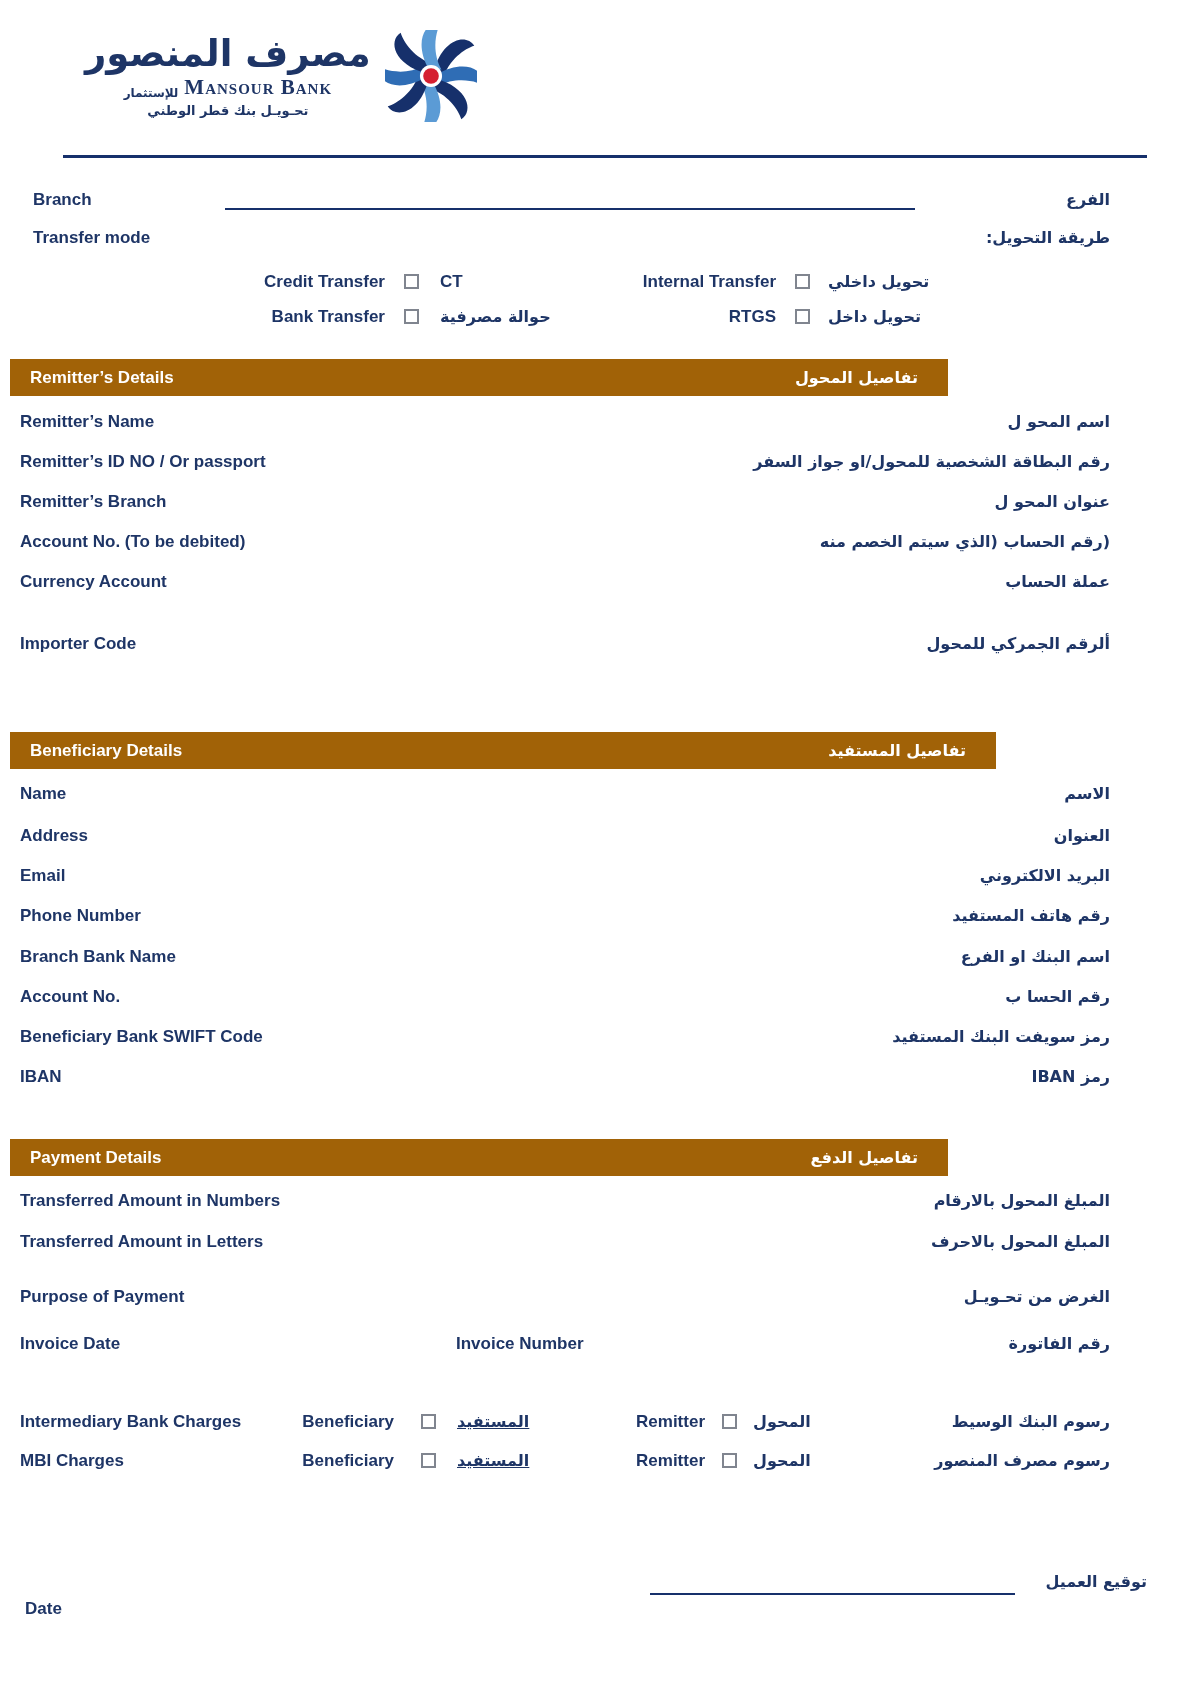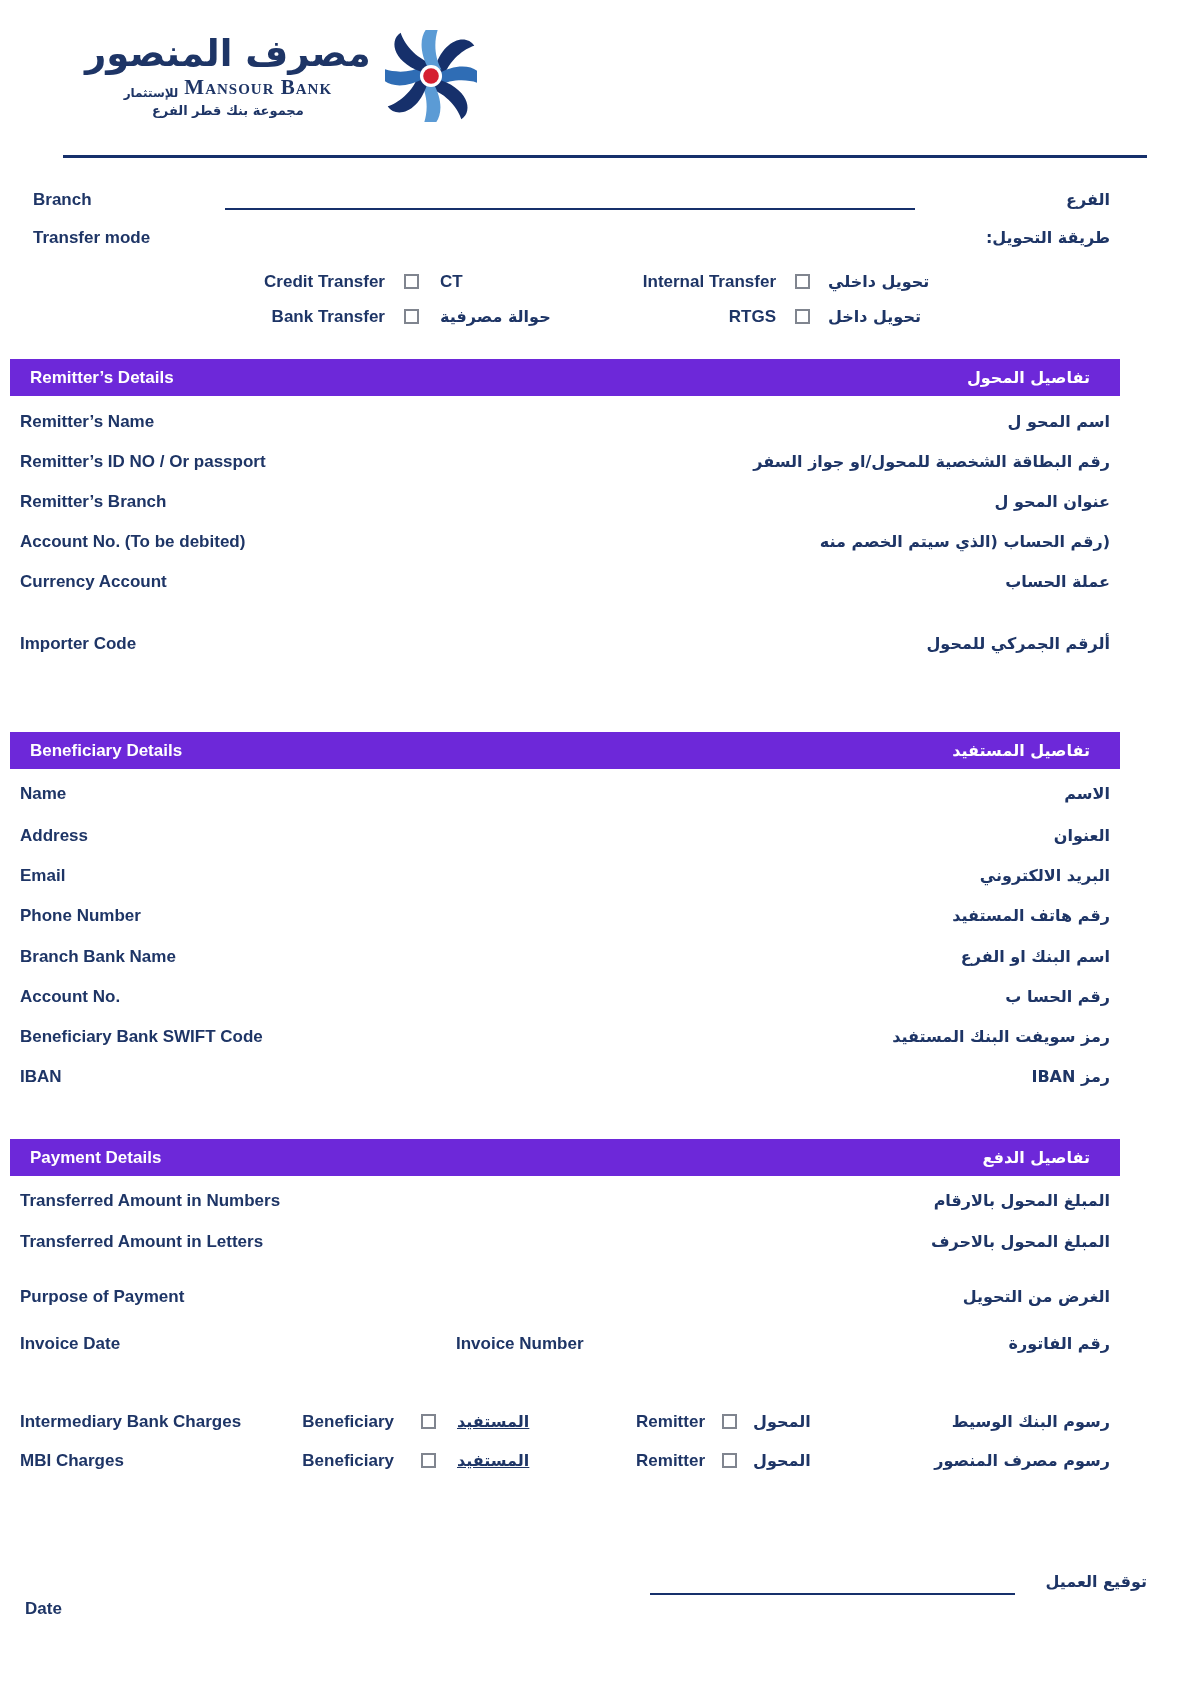--- a/index.html
+++ b/index.html
@@ -7,21 +7,21 @@
     position:relative;width:1192px;height:1684px;background:#ffffff;
     font-family:"Liberation Sans","DejaVu Sans",sans-serif;
     color:#1e3566;font-weight:bold;overflow:hidden;
   }
   .abs{position:absolute;white-space:nowrap;}
   .row{position:absolute;left:0;width:100%;height:26px;}
   .en{position:absolute;left:20px;font-size:17px;white-space:nowrap;}
   .en2{position:absolute;left:33px;font-size:17px;white-space:nowrap;}
   .ar{position:absolute;right:82px;font-size:16px;direction:rtl;white-space:nowrap;
       font-family:"DejaVu Sans",sans-serif;}
-  .bar{position:absolute;left:10px;width:1110px;height:37px;background:#6d28d9;}
+  .bar{position:absolute;left:10px;width:938px;height:37px;background:#a16207;}
   .bar .t-en{position:absolute;left:20px;top:0;line-height:37px;color:#ffffff;font-size:17px;white-space:nowrap;}
   .bar .t-ar{position:absolute;right:30px;top:0;line-height:37px;color:#ffffff;font-size:16px;direction:rtl;white-space:nowrap;font-family:"DejaVu Sans",sans-serif;}
   .cb{position:absolute;width:15px;height:15px;border:2px solid #80858f;background:#fff;top:2px;box-sizing:border-box;}
   .hline{position:absolute;border-top:3px solid #16306b;height:0;}
   .uline{position:absolute;border-top:2px solid #16306b;height:0;}
   .mlabel{position:absolute;font-size:17px;white-space:nowrap;}
   .msuffix{position:absolute;font-size:16px;white-space:nowrap;direction:rtl;font-family:"DejaVu Sans",sans-serif;}
   .msuffix-en{position:absolute;font-size:17px;white-space:nowrap;}
   .u{text-decoration:underline;}
   
@@ -42,21 +42,21 @@
 
 <div class="page">
 
   <div class="logo">
     <div class="logo-text">
       <div class="logo-name-ar">مصرف المنصور</div>
       <div class="logo-line2">
         <span class="logo-inv">للإستثمار</span>
         <span class="logo-en">Mansour Bank</span>
       </div>
-      <div class="logo-group">مجموعة بنك قطر الفرع</div>
+      <div class="logo-group">تحـويـل بنك قطر الوطني</div>
     </div>
     <svg width="92" height="92" viewBox="-50 -50 100 100">
       <g>
         <path d="M3 -5 C 12 -40, 38 -47, 47 -33 C 37 -30, 19 -18, 13 3 Z" fill="#16306b"></path>
         <path d="M3 -5 C 12 -40, 38 -47, 47 -33 C 37 -30, 19 -18, 13 3 Z" fill="#2f6db5" transform="rotate(45)"></path>
         <path d="M3 -5 C 12 -40, 38 -47, 47 -33 C 37 -30, 19 -18, 13 3 Z" fill="#16306b" transform="rotate(90)"></path>
         <path d="M3 -5 C 12 -40, 38 -47, 47 -33 C 37 -30, 19 -18, 13 3 Z" fill="#5b9bd5" transform="rotate(135)"></path>
         <path d="M3 -5 C 12 -40, 38 -47, 47 -33 C 37 -30, 19 -18, 13 3 Z" fill="#16306b" transform="rotate(180)"></path>
         <path d="M3 -5 C 12 -40, 38 -47, 47 -33 C 37 -30, 19 -18, 13 3 Z" fill="#2f6db5" transform="rotate(225)"></path>
         <path d="M3 -5 C 12 -40, 38 -47, 47 -33 C 37 -30, 19 -18, 13 3 Z" fill="#16306b" transform="rotate(270)"></path>
@@ -121,21 +121,21 @@
   </div>
   <div class="row" style="top:572px;">
     <span class="en">Currency Account</span>
     <span class="ar">عملة الحساب</span>
   </div>
   <div class="row" style="top:634px;">
     <span class="en">Importer Code</span>
     <span class="ar">ألرقم الجمركي للمحول</span>
   </div>
 
-  <div class="bar" style="top:732px;">
+  <div class="bar" style="top:732px;padding-left:48px;">
     <span class="t-en">Beneficiary Details</span>
     <span class="t-ar">تفاصيل المستفيد</span>
   </div>
   <div class="row" style="top:784px;">
     <span class="en">Name</span>
     <span class="ar">الاسم</span>
   </div>
   <div class="row" style="top:826px;">
     <span class="en">Address</span>
     <span class="ar">العنوان</span>
@@ -172,21 +172,21 @@
   <div class="row" style="top:1191px;">
     <span class="en">Transferred Amount in Numbers</span>
     <span class="ar">المبلغ المحول بالارقام</span>
   </div>
   <div class="row" style="top:1232px;">
     <span class="en">Transferred Amount in Letters</span>
     <span class="ar">المبلغ المحول بالاحرف</span>
   </div>
   <div class="row" style="top:1287px;">
     <span class="en">Purpose of Payment</span>
-    <span class="ar">الغرض من التحويل</span>
+    <span class="ar">الغرض من تحـويـل</span>
   </div>
   <div class="row" style="top:1334px;">
     <span class="en">Invoice Date</span>
     <span class="mlabel" style="left:456px;">Invoice Number</span>
     <span class="ar">رقم الفاتورة</span>
   </div>
 
   <div class="row" style="top:1412px;">
     <span class="en">Intermediary Bank Charges</span>
     <span class="mlabel" style="right:798px;">Beneficiary</span>

